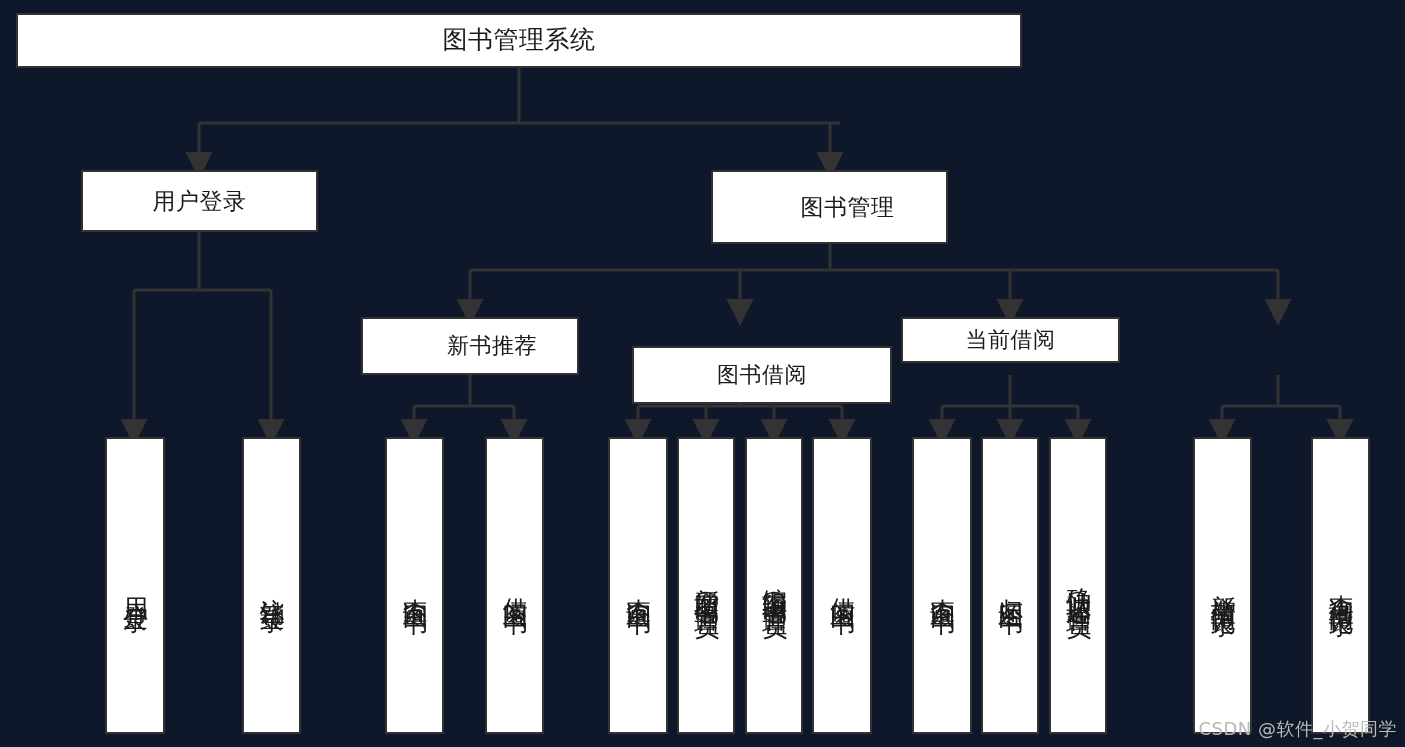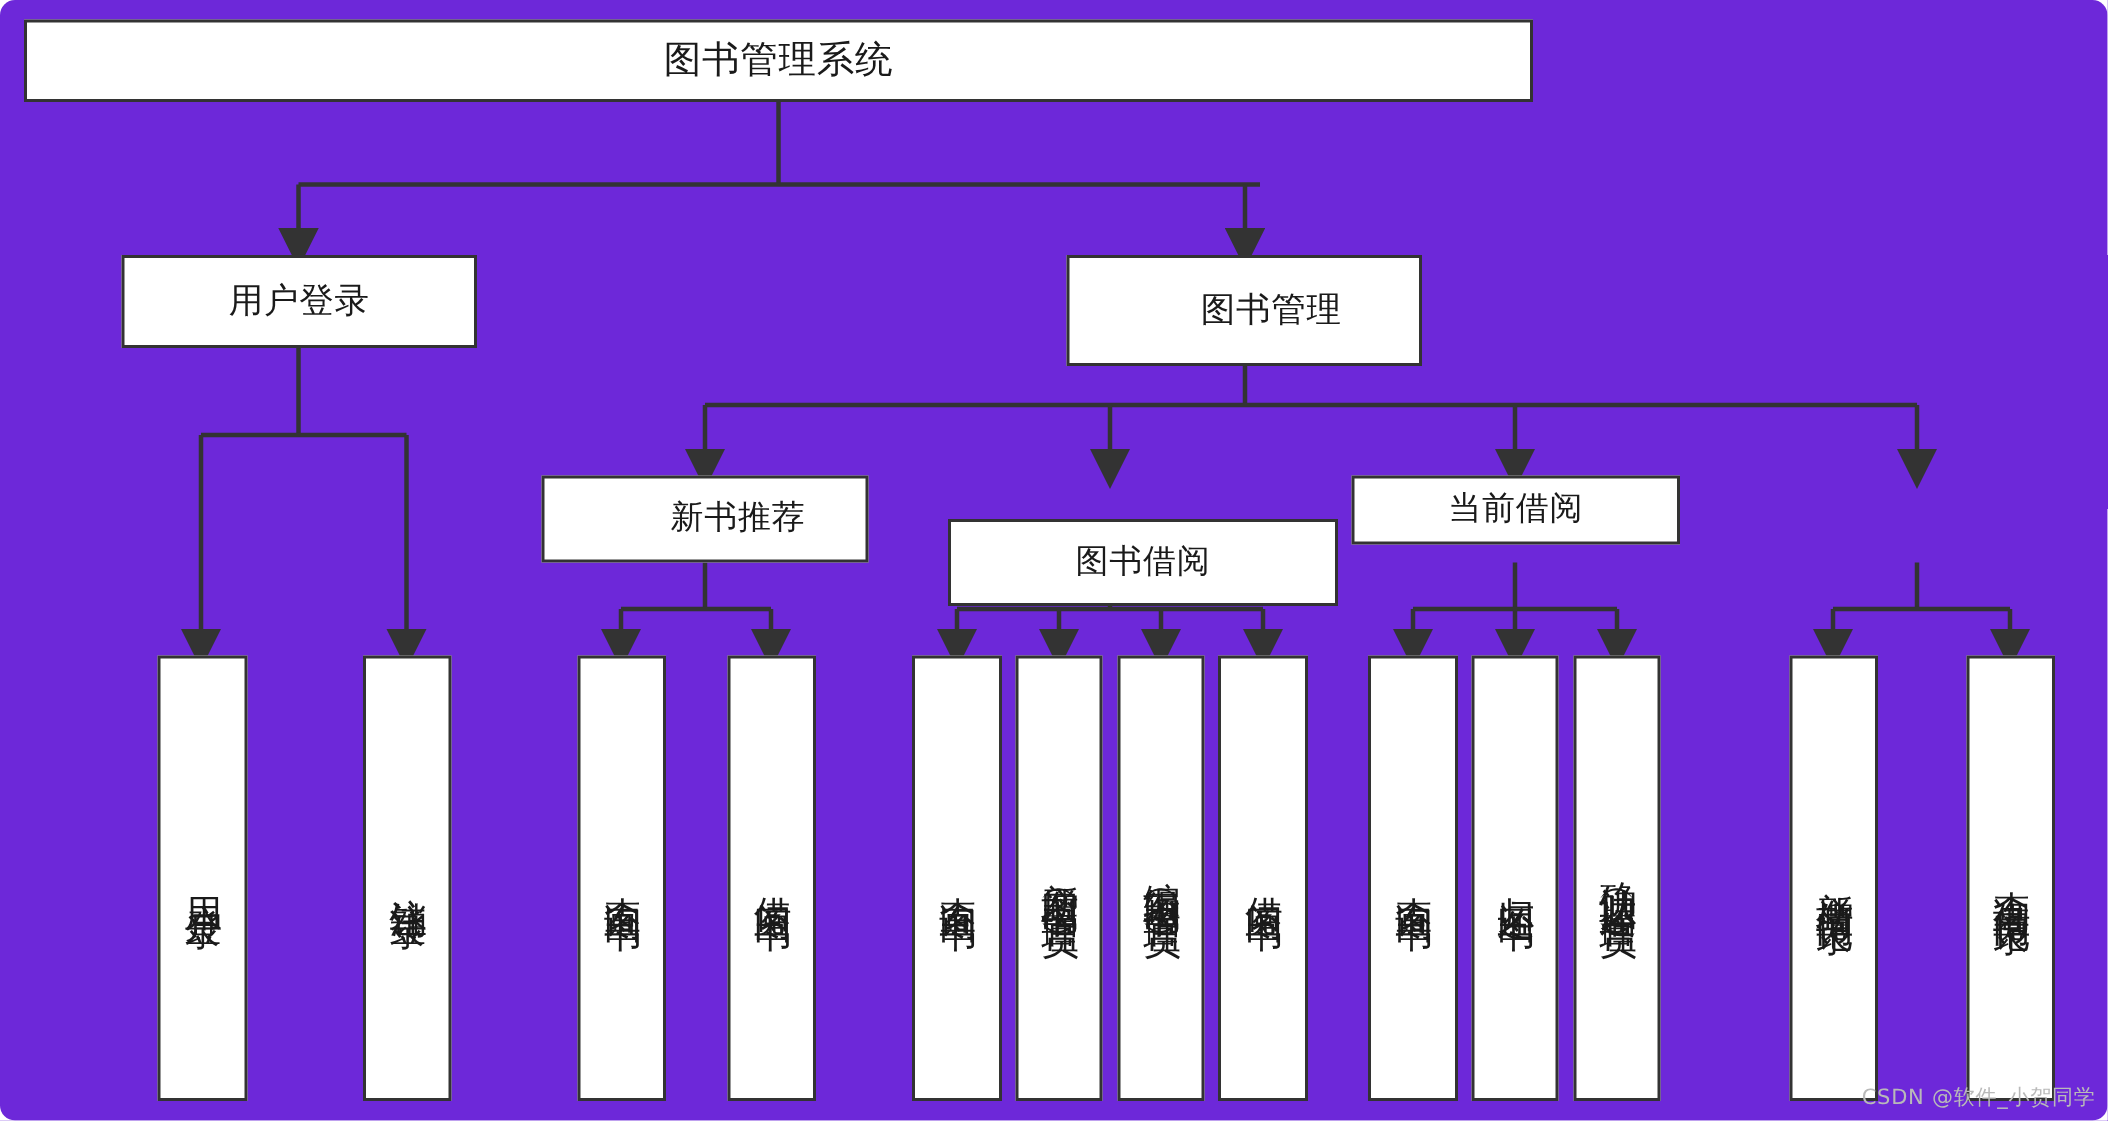--- a/index.html
+++ b/index.html
@@ -7,23 +7,22 @@
     padding: 0;
     background: #ffffff;
   }
   body {
     font-family: "DejaVu Sans", "Liberation Sans", sans-serif;
   }
   #canvas {
     position: relative;
     width: 1405px;
     height: 747px;
-    background: #6d28d9;
+    background: #0f172a;
     overflow: hidden;
-    border-radius: 10px;
   }
   .node {
     position: absolute;
     box-sizing: border-box;
     border: 2.5px solid #333333;
     background: #ffffff;
     display: flex;
     align-items: center;
     justify-content: center;
     color: #1a1a1a;
@@ -52,21 +51,21 @@
     left: 0;
     top: 0;
     width: 1405px;
     height: 747px;
     pointer-events: none;
   }
   .watermark {
     position: absolute;
     right: 8px;
     bottom: 6px;
-    font-size: 14px;
+    font-size: 18px;
     color: #b9b9b9;
     letter-spacing: 0.5px;
     white-space: nowrap;
     font-family: "DejaVu Sans", "Liberation Sans", sans-serif;
   }
 </style>
 </head>
 <body>
 
 <div id="canvas">

